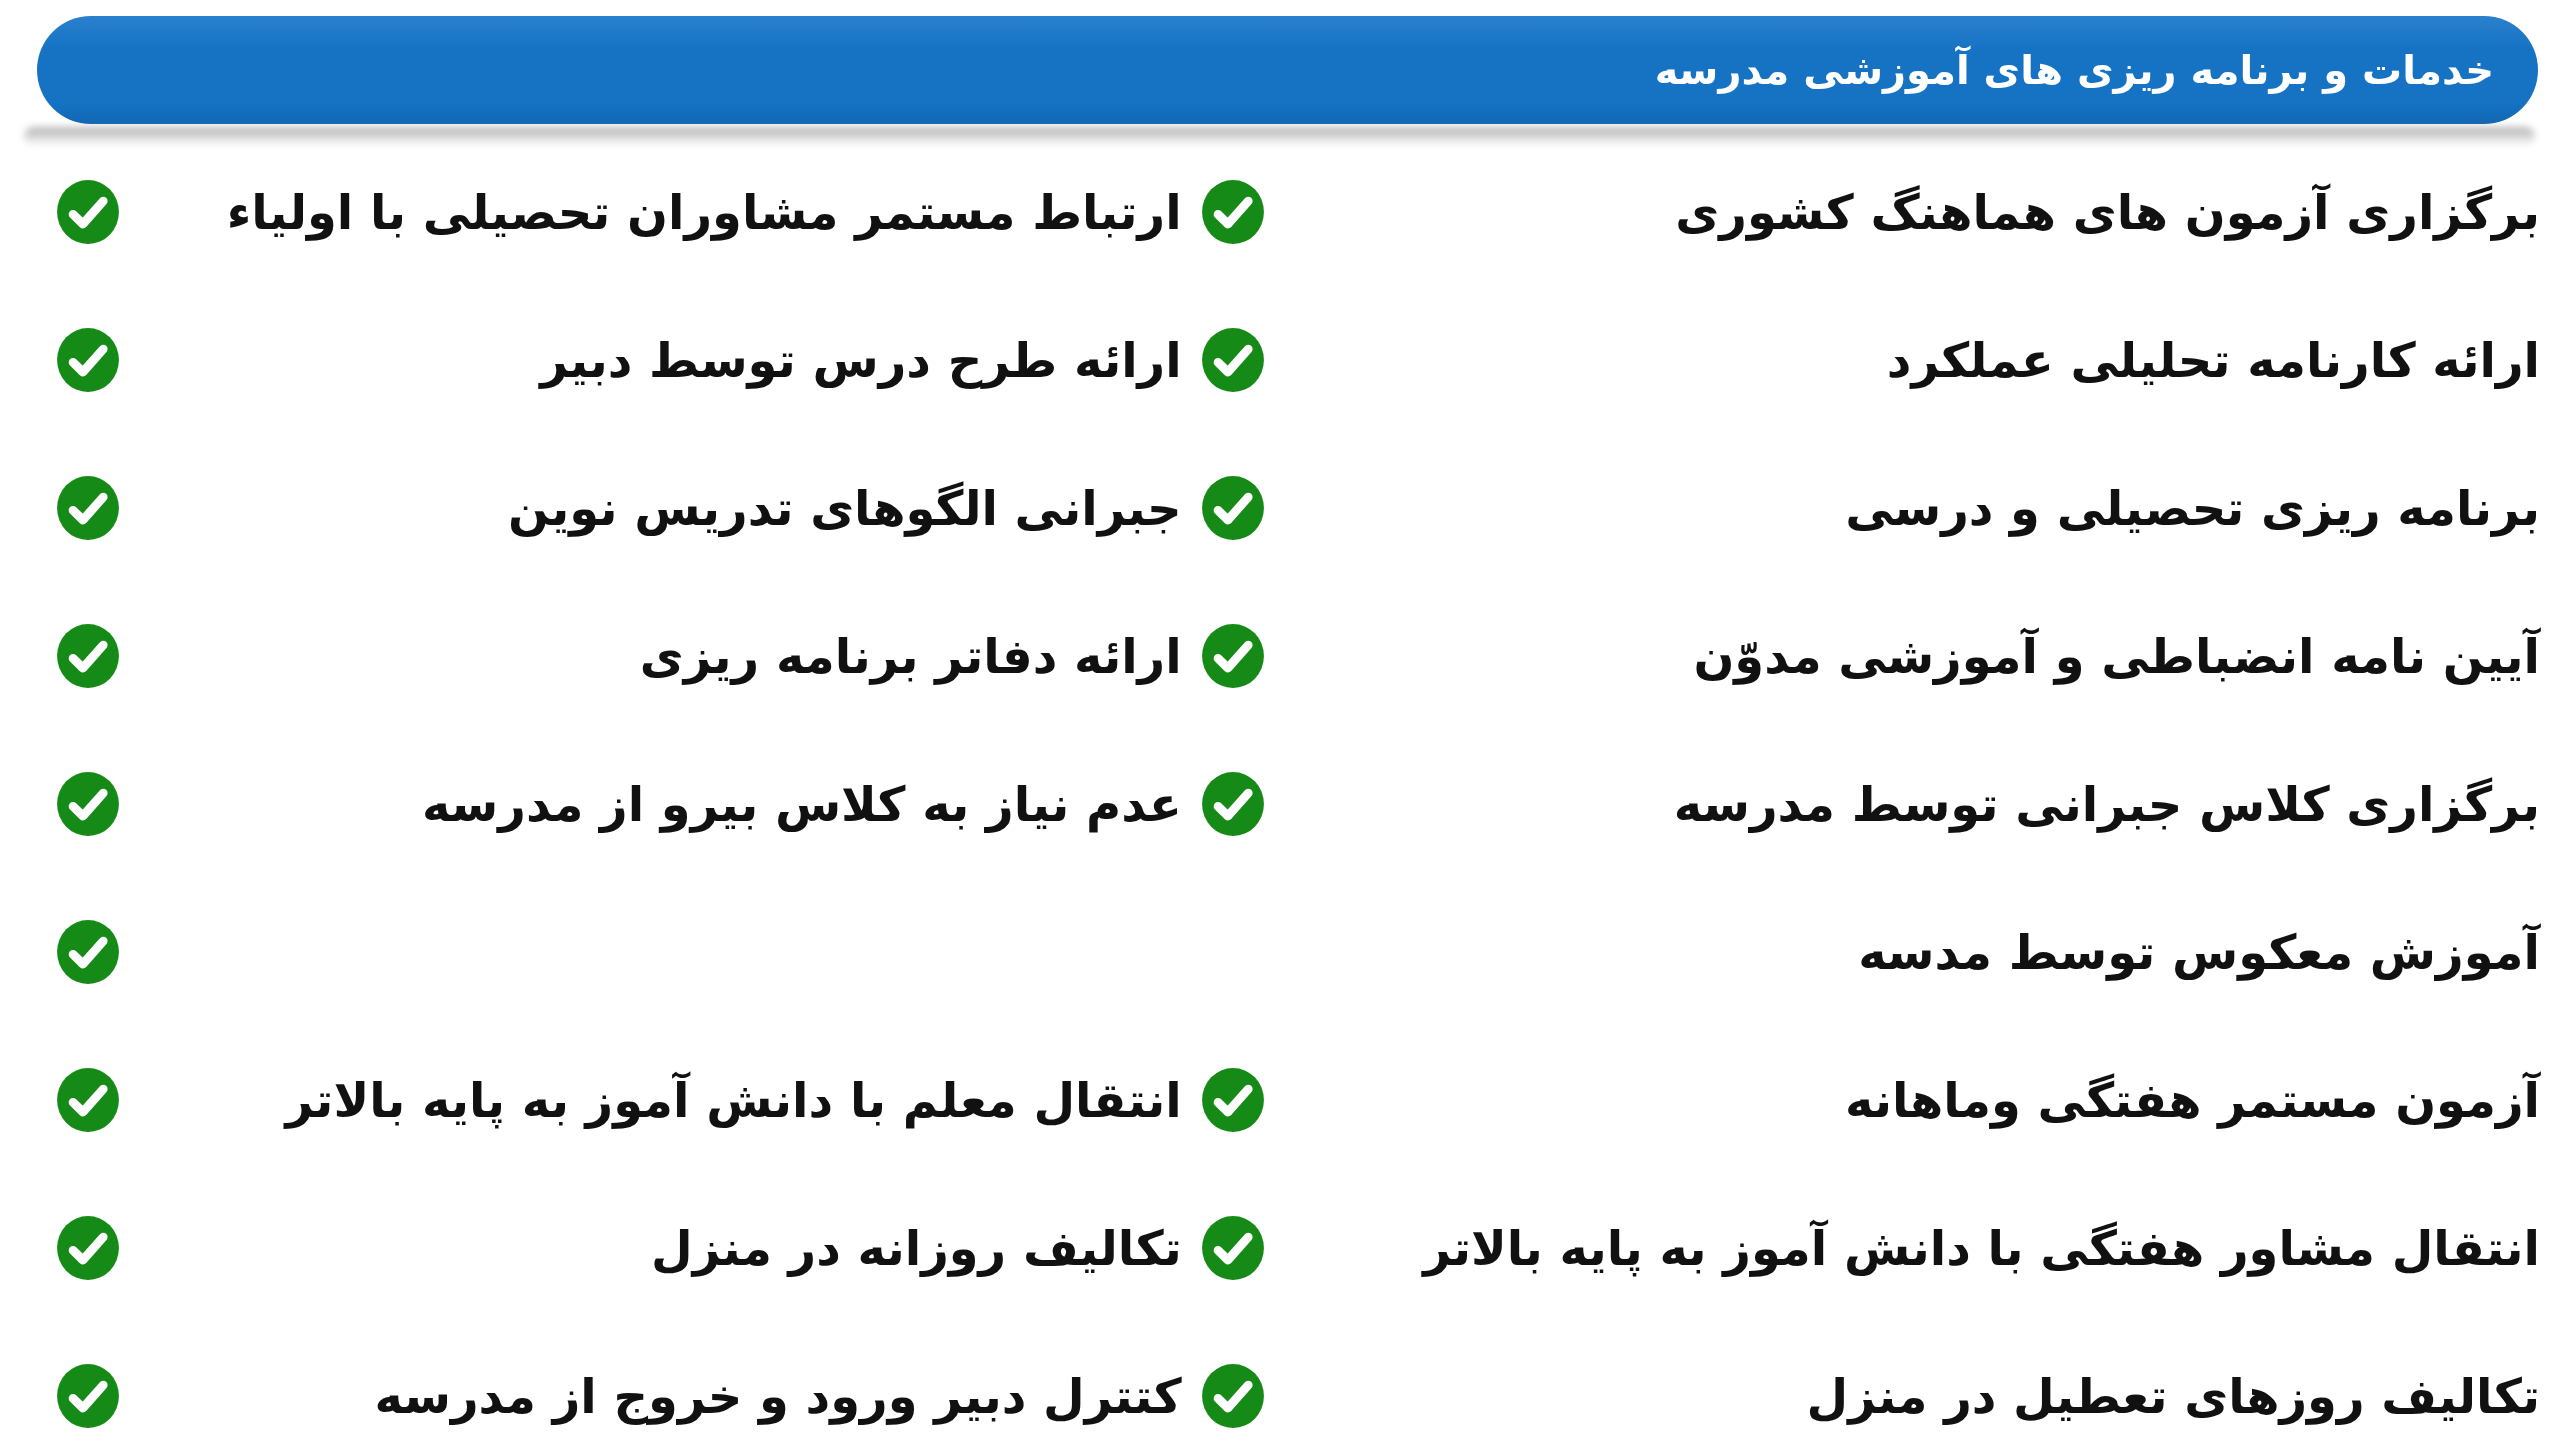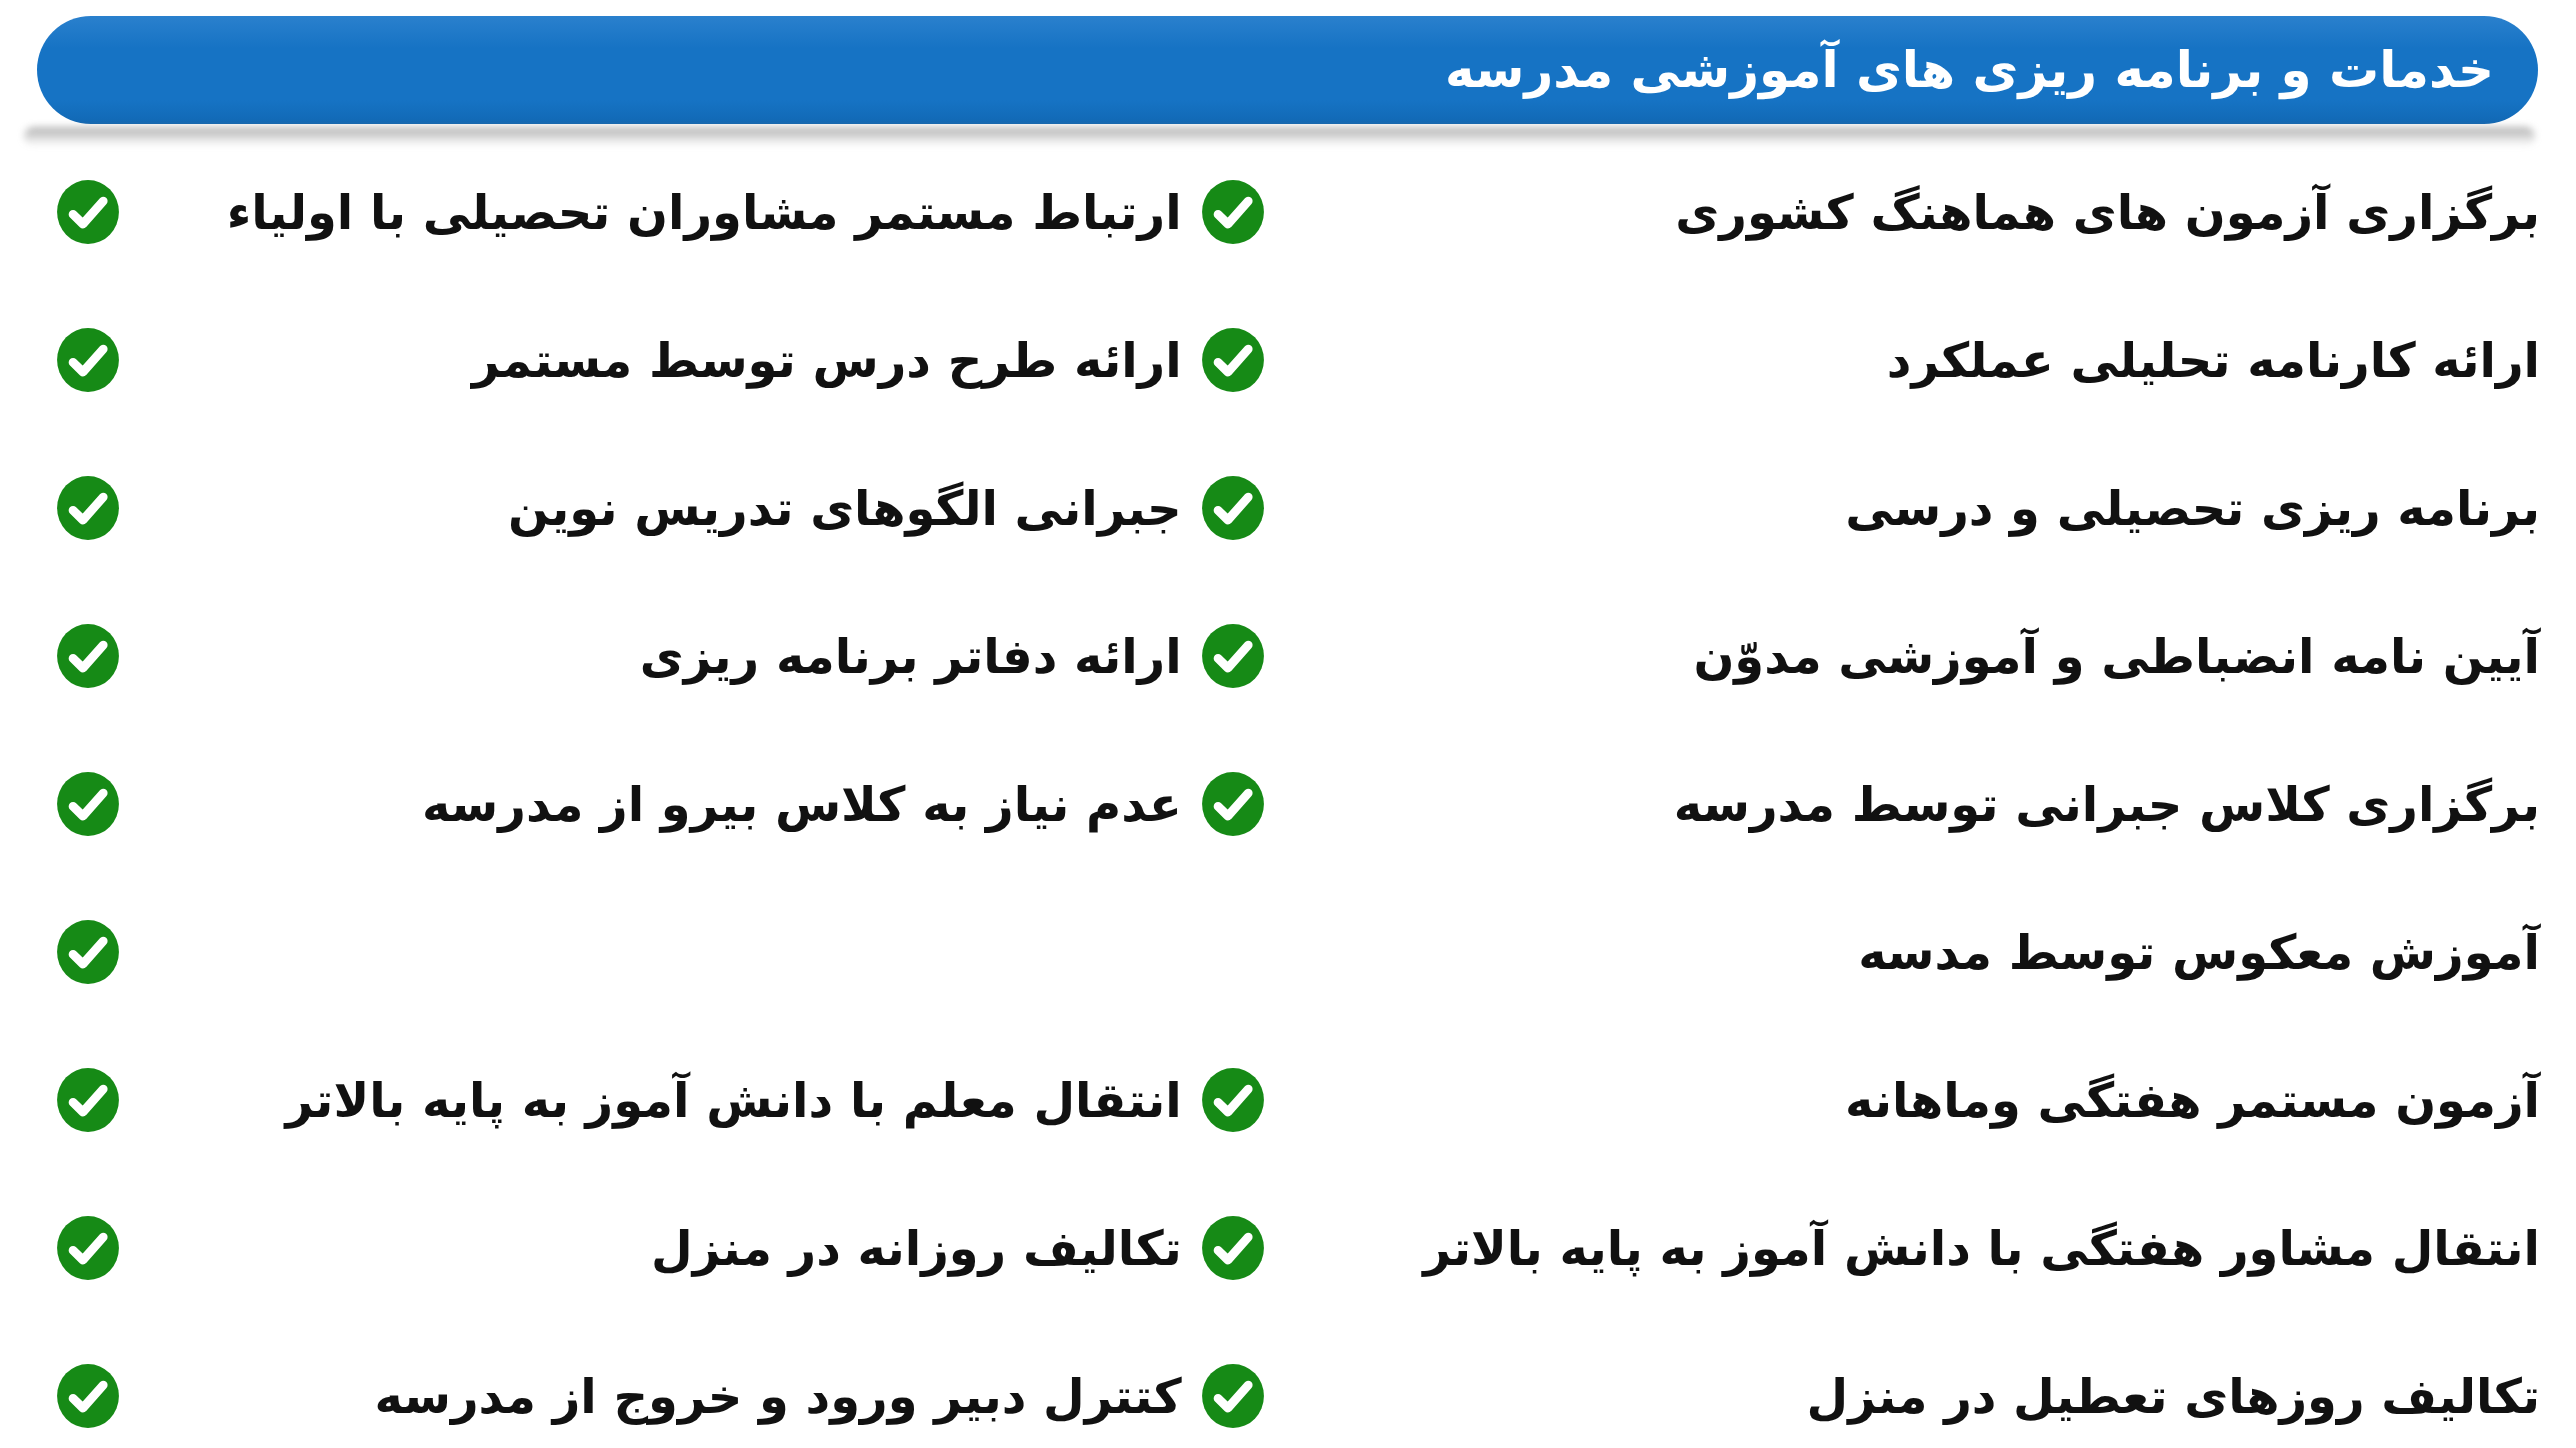--- a/index.html
+++ b/index.html
@@ -21,21 +21,21 @@
     position:absolute;
     top:16.4px;right:38px;
     width:2501px;height:108px;
     background:linear-gradient(to bottom,#2a80cd 0%,var(--banner-blue) 30%,var(--banner-blue) 78%,#1168b4 100%);
     border-radius:58px;
     display:flex;align-items:center;justify-content:flex-start;
     padding:0 44px;box-sizing:border-box;
   }
   .banner-title{
     color:#ffffff;
-    font-size:50px;font-weight:bold;
+    font-size:40px;font-weight:bold;
     white-space:nowrap;
     letter-spacing:0.5px;
   }
   .banner-shadow{
     position:absolute;
     top:127px;right:41px;
     width:2511px;height:19.3px;
     background:linear-gradient(to bottom,rgba(110,110,110,0.55),rgba(255,255,255,0));
     filter:blur(3.9px);
     border-radius:9.7px;
@@ -98,21 +98,21 @@
 
     <div class="row">
       <div class="cell-right">
         <span class="item-text">ارائه کارنامه تحلیلی عملکرد</span>
       </div>
       <div class="cell-left">
         <svg class="check-icon" viewBox="0 0 24 24" aria-hidden="true">
           <ellipse cx="12" cy="12" rx="11.6" ry="12" fill="var(--check-green)"></ellipse>
           <path d="M6.4 12.9 L10.1 16.5 L17.7 7.9" fill="none" stroke="#ffffff" stroke-width="3.3" stroke-linecap="round" stroke-linejoin="round"></path>
         </svg>
-        <span class="item-text">ارائه طرح درس توسط مستمر</span>
+        <span class="item-text">ارائه طرح درس توسط دبیر</span>
       </div>
       <div class="cell-edge">
         <svg class="check-icon" viewBox="0 0 24 24" aria-hidden="true">
           <ellipse cx="12" cy="12" rx="11.6" ry="12" fill="var(--check-green)"></ellipse>
           <path d="M6.4 12.9 L10.1 16.5 L17.7 7.9" fill="none" stroke="#ffffff" stroke-width="3.3" stroke-linecap="round" stroke-linejoin="round"></path>
         </svg>
       </div>
     </div>
 
     <div class="row">

